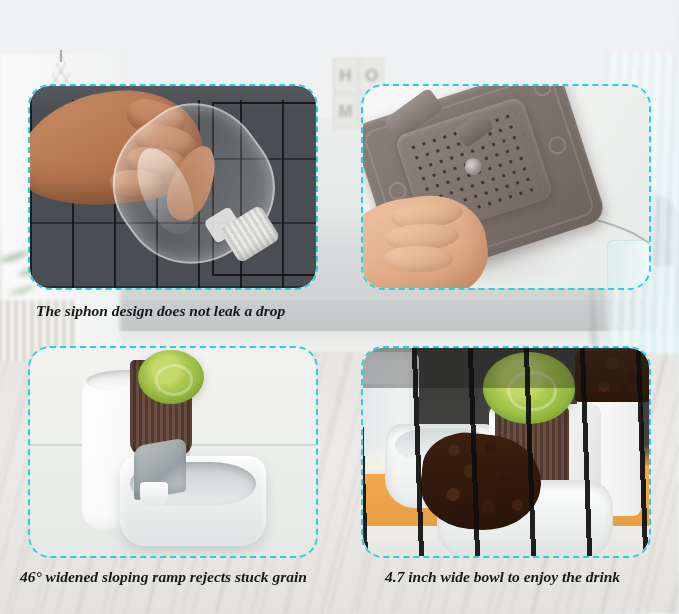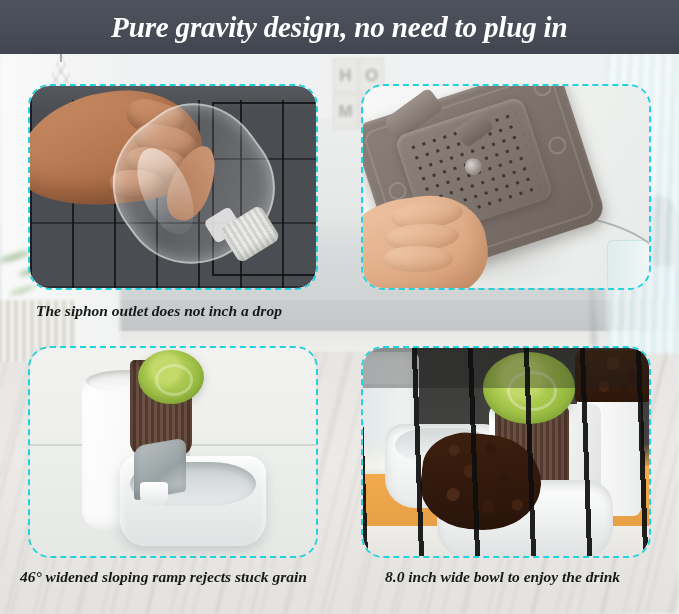--- a/index.html
+++ b/index.html
@@ -584,44 +584,41 @@
   <div class="bg-home-blocks">
     <span>H</span>
     <span>O</span>
     <span>M</span>
     <span>E</span>
   </div>
   <div class="bg-chair"></div>
   <div class="bg-curtain"></div>
   <div class="bg-tablelegs"></div>
 
-  <div class="banner">
-    <div class="banner-title">Pure gravity design, no need to plug in</div>
-  </div>
 
   <div class="panel" id="panel-1">
     <div class="panel-inner">
       <div class="p1-bg"></div>
       <div class="p1-wall"></div>
       <div class="p1-rack"></div>
       <div class="p1-rackframe"></div>
       <div class="p1-hand"></div>
       <div class="p1-finger p1-f1"></div>
       <div class="p1-finger p1-f2"></div>
       <div class="p1-finger p1-f3"></div>
       <div class="p1-finger p1-f4"></div>
       <div class="p1-thumb"></div>
       <div class="p1-bottle">
         <div class="p1-bottle-sheen"></div>
       </div>
       <div class="p1-neck"></div>
       <div class="p1-cap"></div>
     </div>
   </div>
-  <div class="caption" id="caption-1">The siphon outlet does not inch a drop</div>
+  <div class="caption" id="caption-1">The siphon design does not leak a drop</div>
 
   <div class="panel" id="panel-2">
     <div class="panel-inner">
       <div class="p2-bg"></div>
       <div class="p2-glass"></div>
       <div class="p2-cord"></div>
       <div class="p2-shadow"></div>
       <div class="p2-tray">
         <div class="p2-tray-rim"></div>
         <div class="p2-screw p2-s1"></div>
@@ -673,15 +670,15 @@
       <div class="p4-beans-top"></div>
       <div class="p4-tank"></div>
       <div class="p4-ribs feeder-ribs"></div>
       <div class="p4-lid feeder-lid"></div>
       <div class="p4-bowl"></div>
       <div class="p4-food"></div>
       <div class="p4-bars-2"></div>
       <div class="p4-bars"></div>
     </div>
   </div>
-  <div class="caption" id="caption-4">8.0 inch wide bowl to enjoy the drink</div>
+  <div class="caption" id="caption-4">4.7 inch wide bowl to enjoy the drink</div>
 
 </div>
 
 </body></html>

